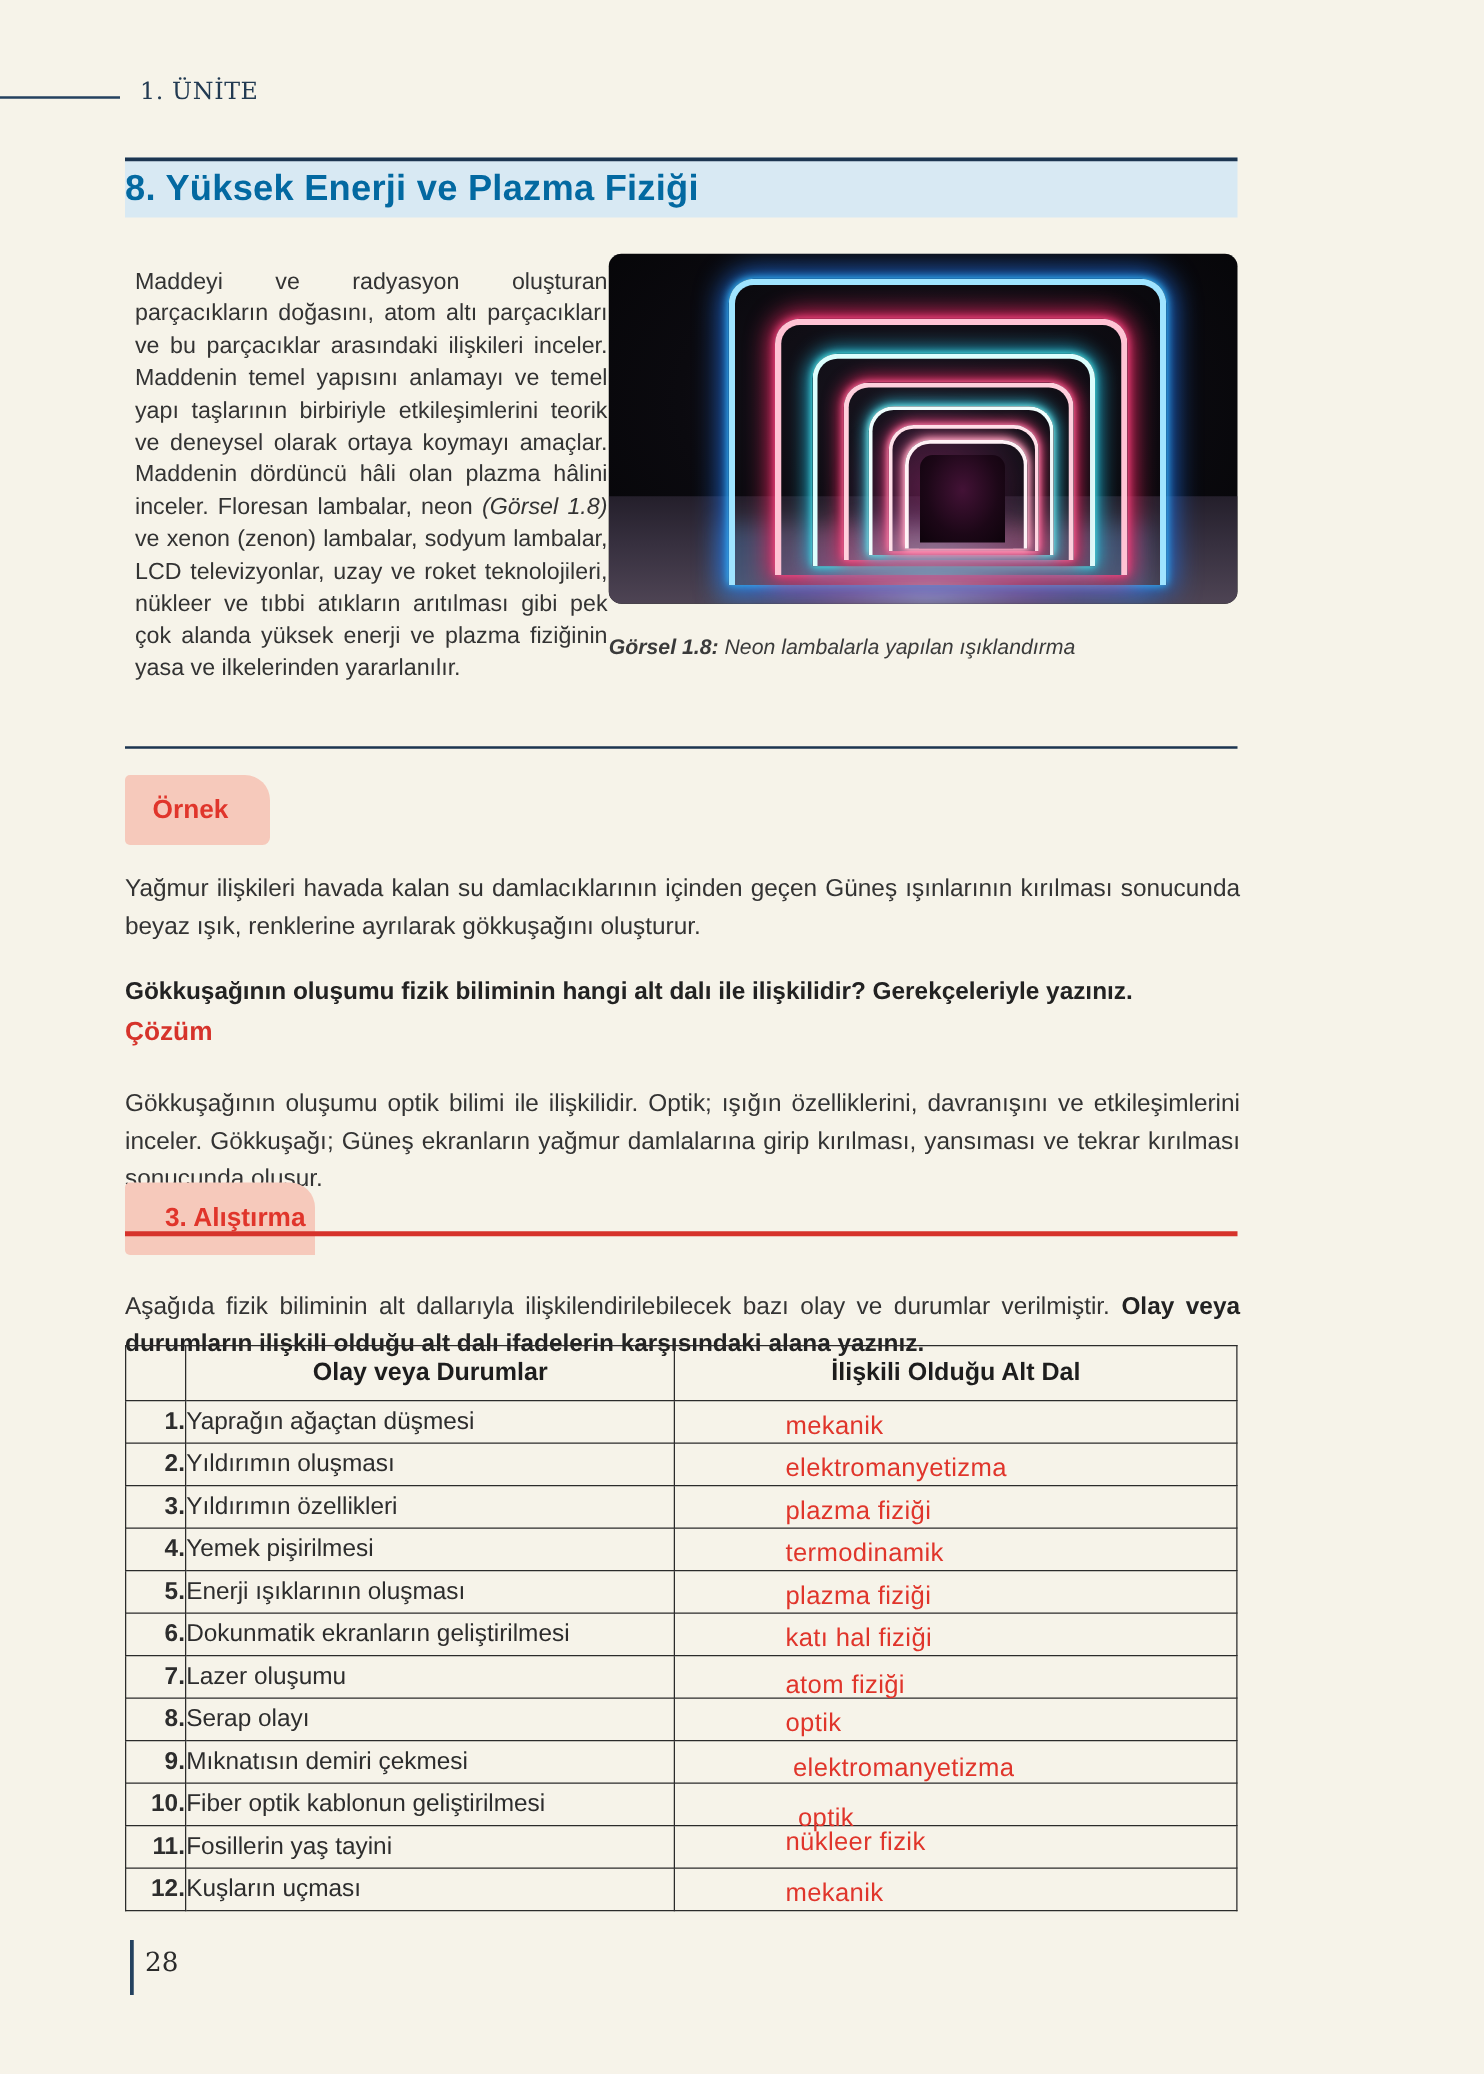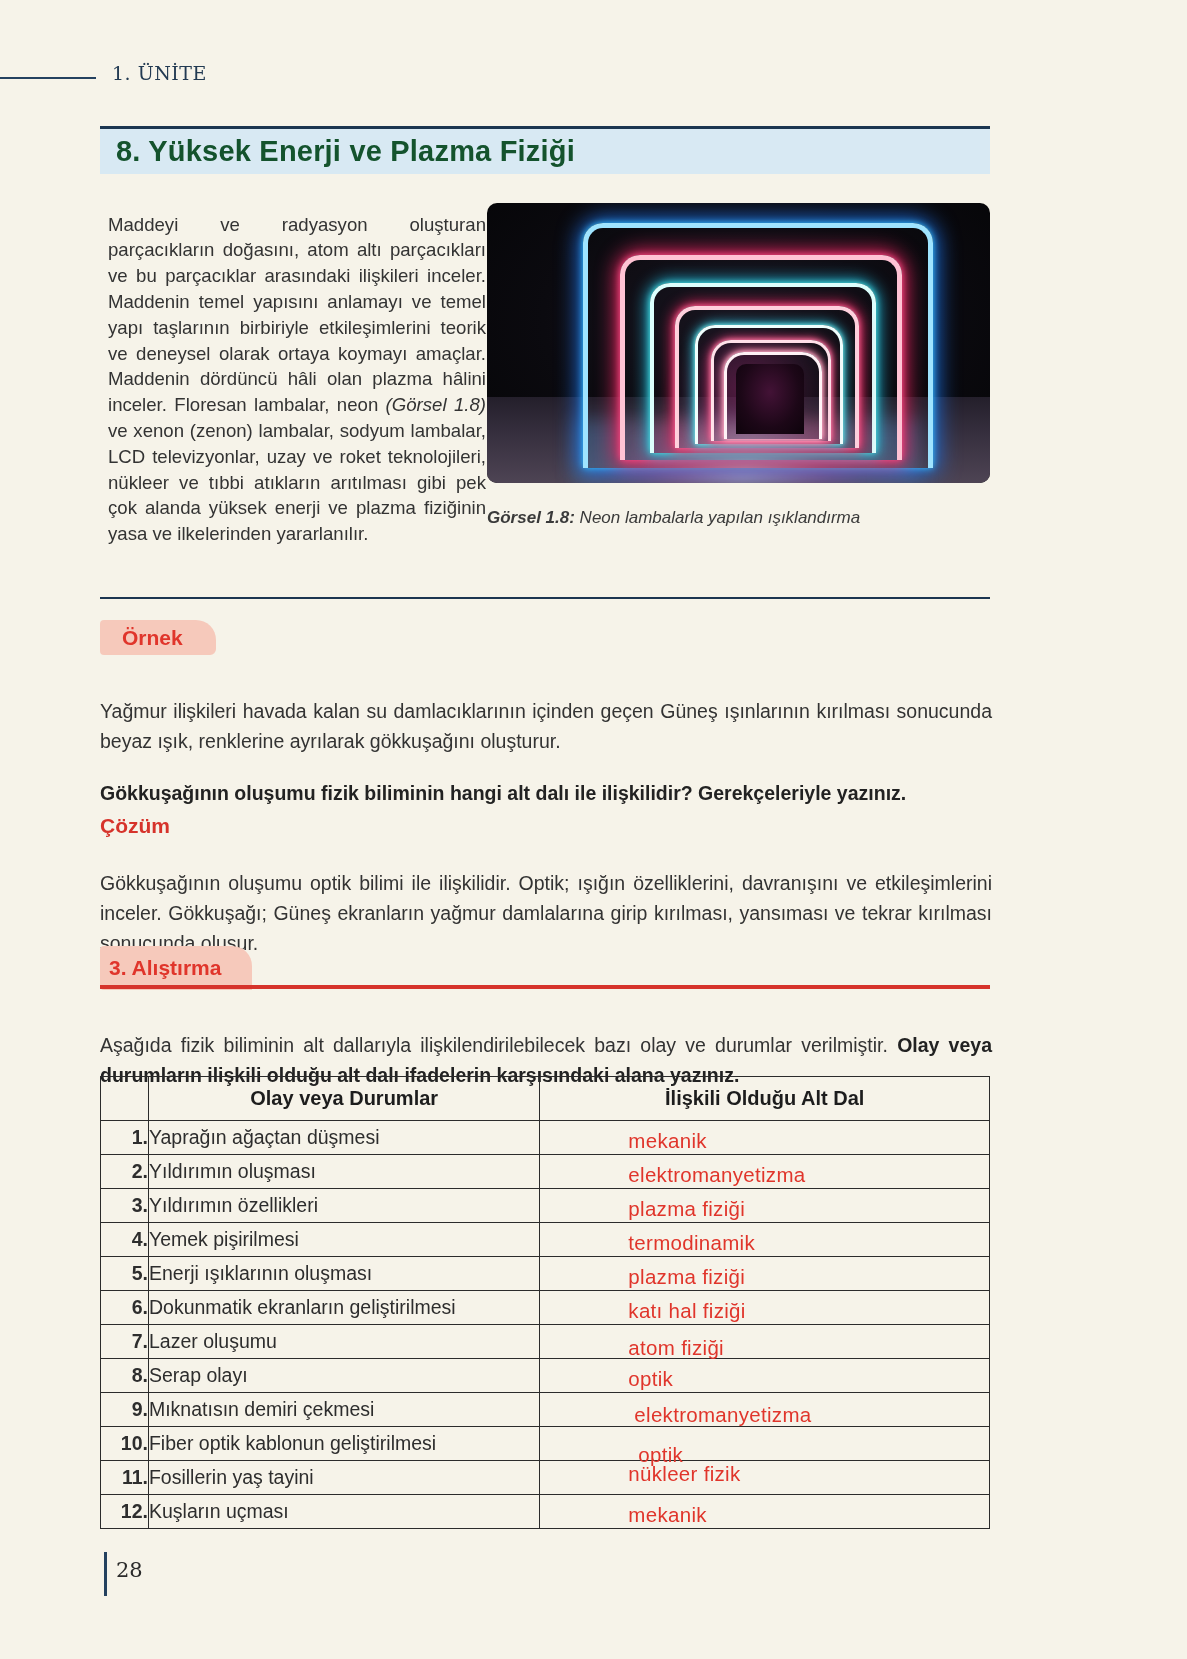--- a/index.html
+++ b/index.html
@@ -15,21 +15,21 @@
     font-family:"DejaVu Serif","Liberation Serif",serif;
     font-size:19px;color:#223a52;letter-spacing:.5px;
   }
   
   .title-bar{
     position:absolute;left:100px;top:126px;width:890px;height:48px;
     background:#d8e9f3;border-top:3px solid #1c3click?;border-top:3px solid #1c3550;
     box-sizing:border-box;display:flex;align-items:center;
   }
   .title-bar h1{
-    margin:0 0 0 16px;font-size:29px;font-weight:bold;color:#14532d;letter-spacing:.2px;
+    margin:0 0 0 0;font-size:29px;font-weight:bold;color:#0369a1;letter-spacing:.2px;
   }
   
   .intro-text{
     position:absolute;left:108px;top:193px;width:378px;
     font-size:18.6px;line-height:25.8px;text-align:justify;color:#333;
   }
   .intro-text .fig-ref{font-style:italic;}
   
   .scene{
     position:absolute;left:487px;top:203px;width:503px;height:280px;
@@ -68,32 +68,32 @@
     font-size:17px;color:#3a3a3a;font-style:italic;line-height:22px;
   }
   .caption b{}
   
   .sep-line{position:absolute;left:100px;top:597px;width:890px;height:2px;background:#1c3550;}
   .badge{
     position:absolute;background:#f6c9bb;border-radius:4px 20px 6px 4px;
     display:flex;align-items:center;box-sizing:border-box;
   }
   .badge span{font-weight:bold;color:#e0352b;}
-  .badge-ornek{left:100px;top:620px;width:116px;height:35px;padding-left:22px;font-size:21px;}
+  .badge-ornek{left:100px;top:620px;width:116px;height:56px;padding-left:22px;font-size:21px;}
   .badge-ornek span{font-size:21px;}
   .body-text{
     position:absolute;left:100px;width:892px;font-size:19.5px;line-height:30px;
     text-align:justify;color:#333;
   }
   .example-body{top:676px;}
   .question{top:758px;font-weight:bold;color:#222;}
   .cozum{position:absolute;left:100px;top:814px;font-size:21px;font-weight:bold;color:#d6332b;}
   .solution{top:848px;}
   
-  .badge-alistirma{left:100px;top:946px;width:152px;height:44px;padding-left:9px;border-radius:4px 20px 0 4px;}
+  .badge-alistirma{left:100px;top:946px;width:152px;height:58px;padding-left:32px;border-radius:4px 20px 0 4px;}
   .badge-alistirma span{font-size:21px;}
   .red-rule{position:absolute;left:100px;top:985px;width:890px;height:4px;background:#d6332b;}
   .instruction{top:1010px;}
   .instruction b{color:#222;}
   
   table.ex{
     position:absolute;left:100px;top:1076px;width:890px;border-collapse:collapse;
     font-size:19.5px;color:#2d2d2d;
   }
   table.ex th,table.ex td{border:1.6px solid #2b2b2b;box-sizing:border-box;}

